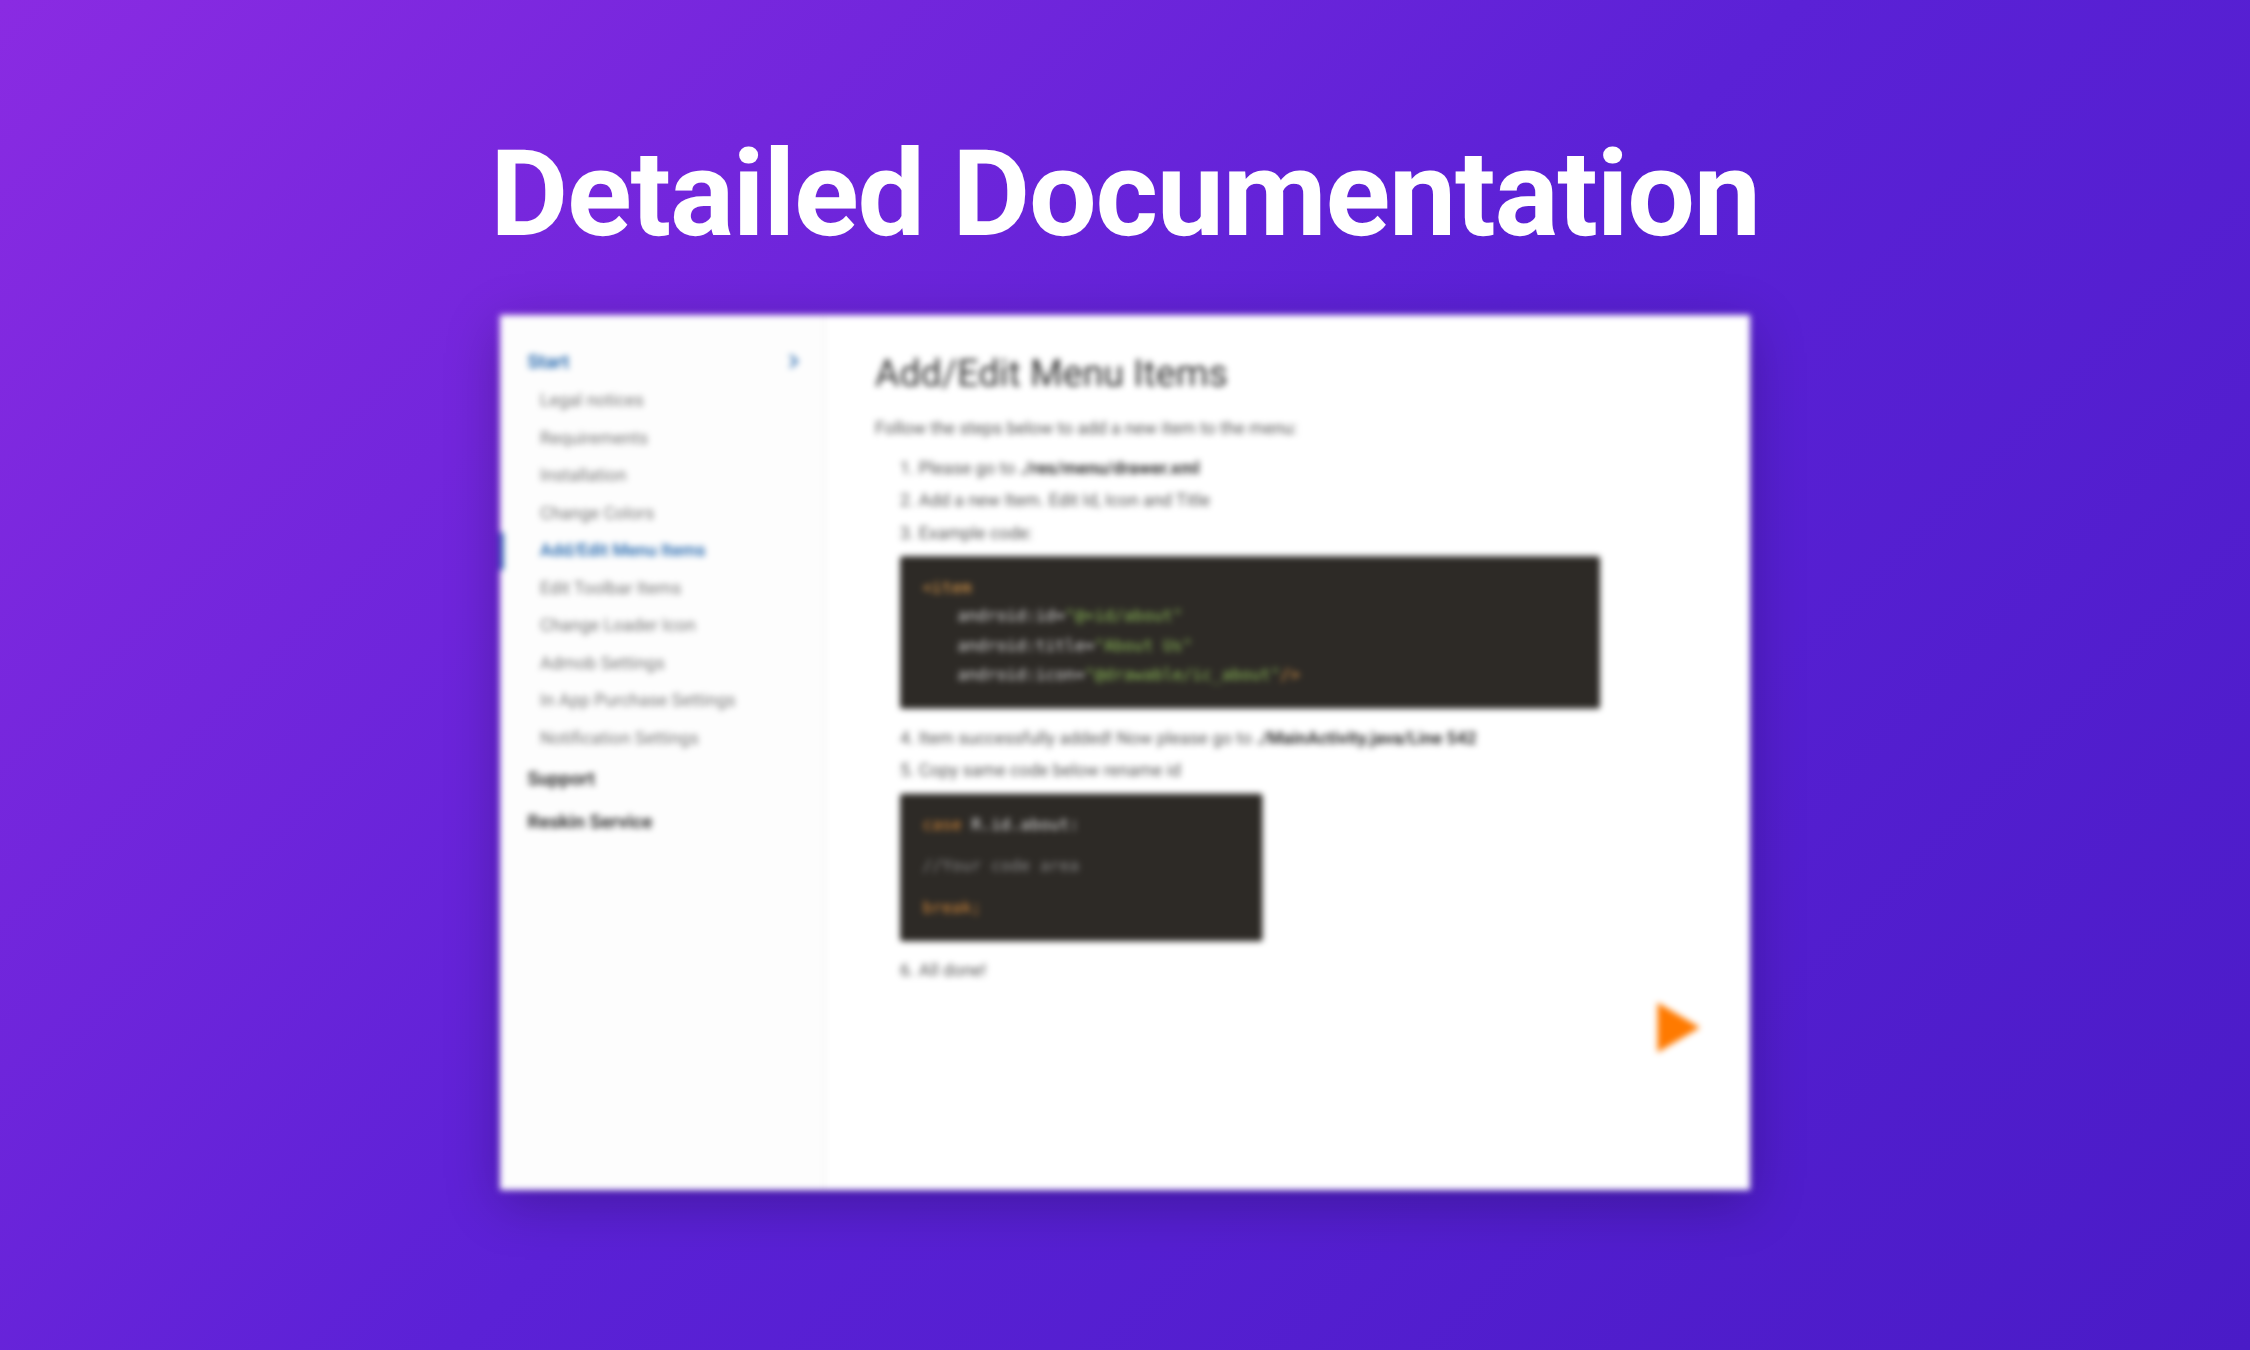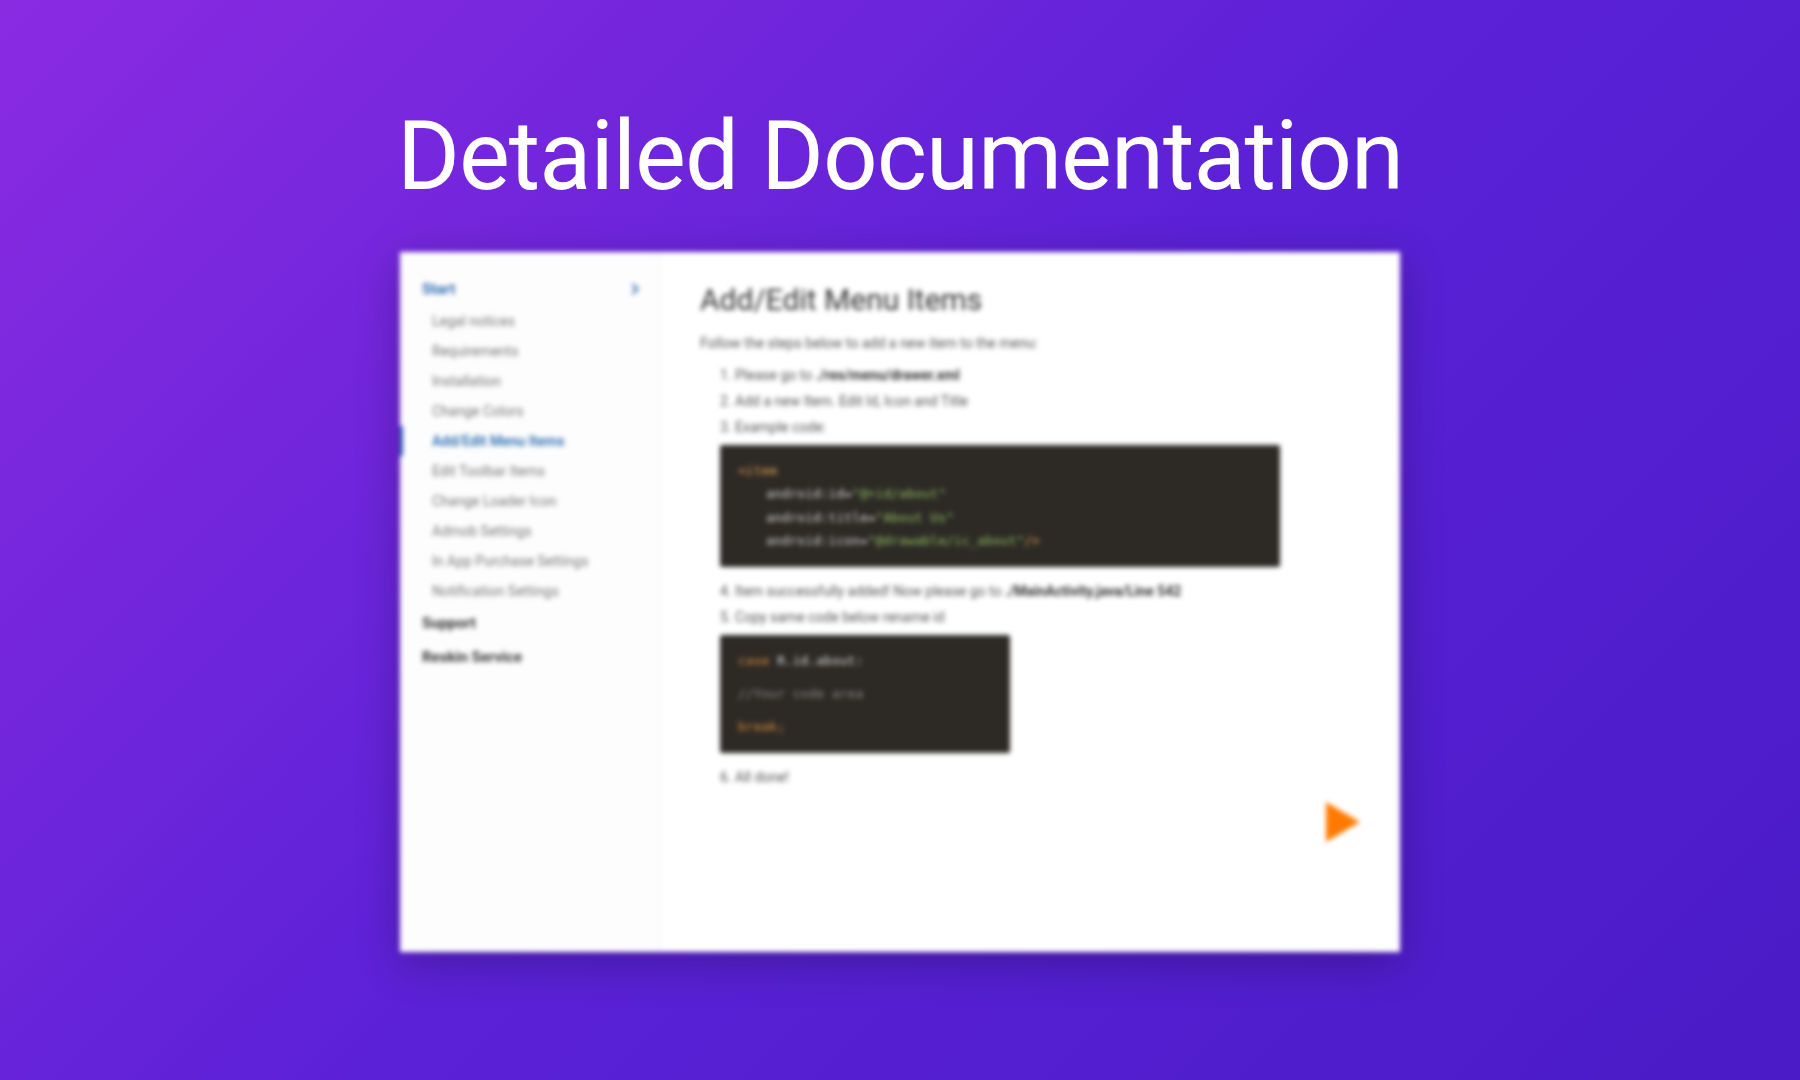--- a/index.html
+++ b/index.html
@@ -8,21 +8,21 @@
   height: 1080px;
   background: linear-gradient(135deg, #8a2be2 0%, #5b21d6 50%, #4a1bc7 100%);
   font-family: -apple-system, BlinkMacSystemFont, "Segoe UI", Roboto, Helvetica, Arial, sans-serif;
   display: flex;
   flex-direction: column;
   align-items: center;
 }
 .hero-title {
   color: #ffffff;
   font-size: 96px;
-  font-weight: 400;
+  font-weight: 700;
   margin-top: 100px;
   letter-spacing: -1px;
 }
 .doc-window {
   width: 1000px;
   height: 700px;
   background: #ffffff;
   margin-top: 40px;
   display: flex;
   filter: blur(2.5px);

